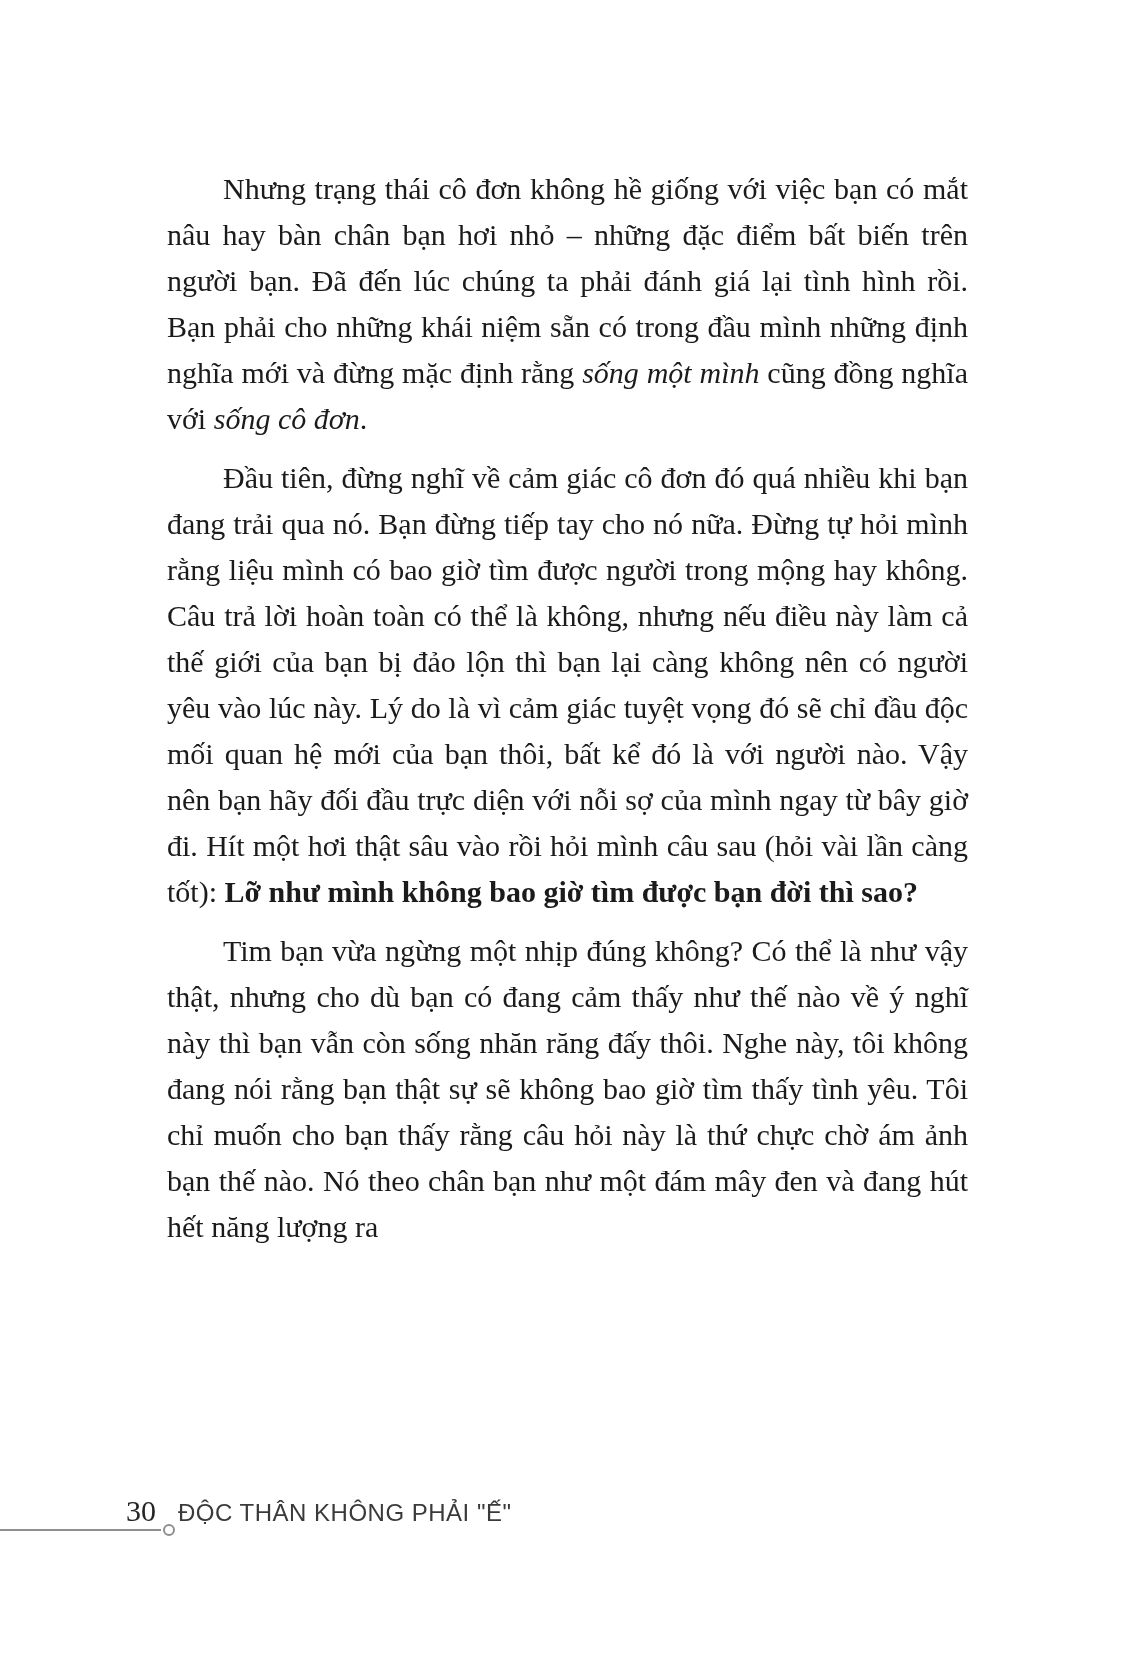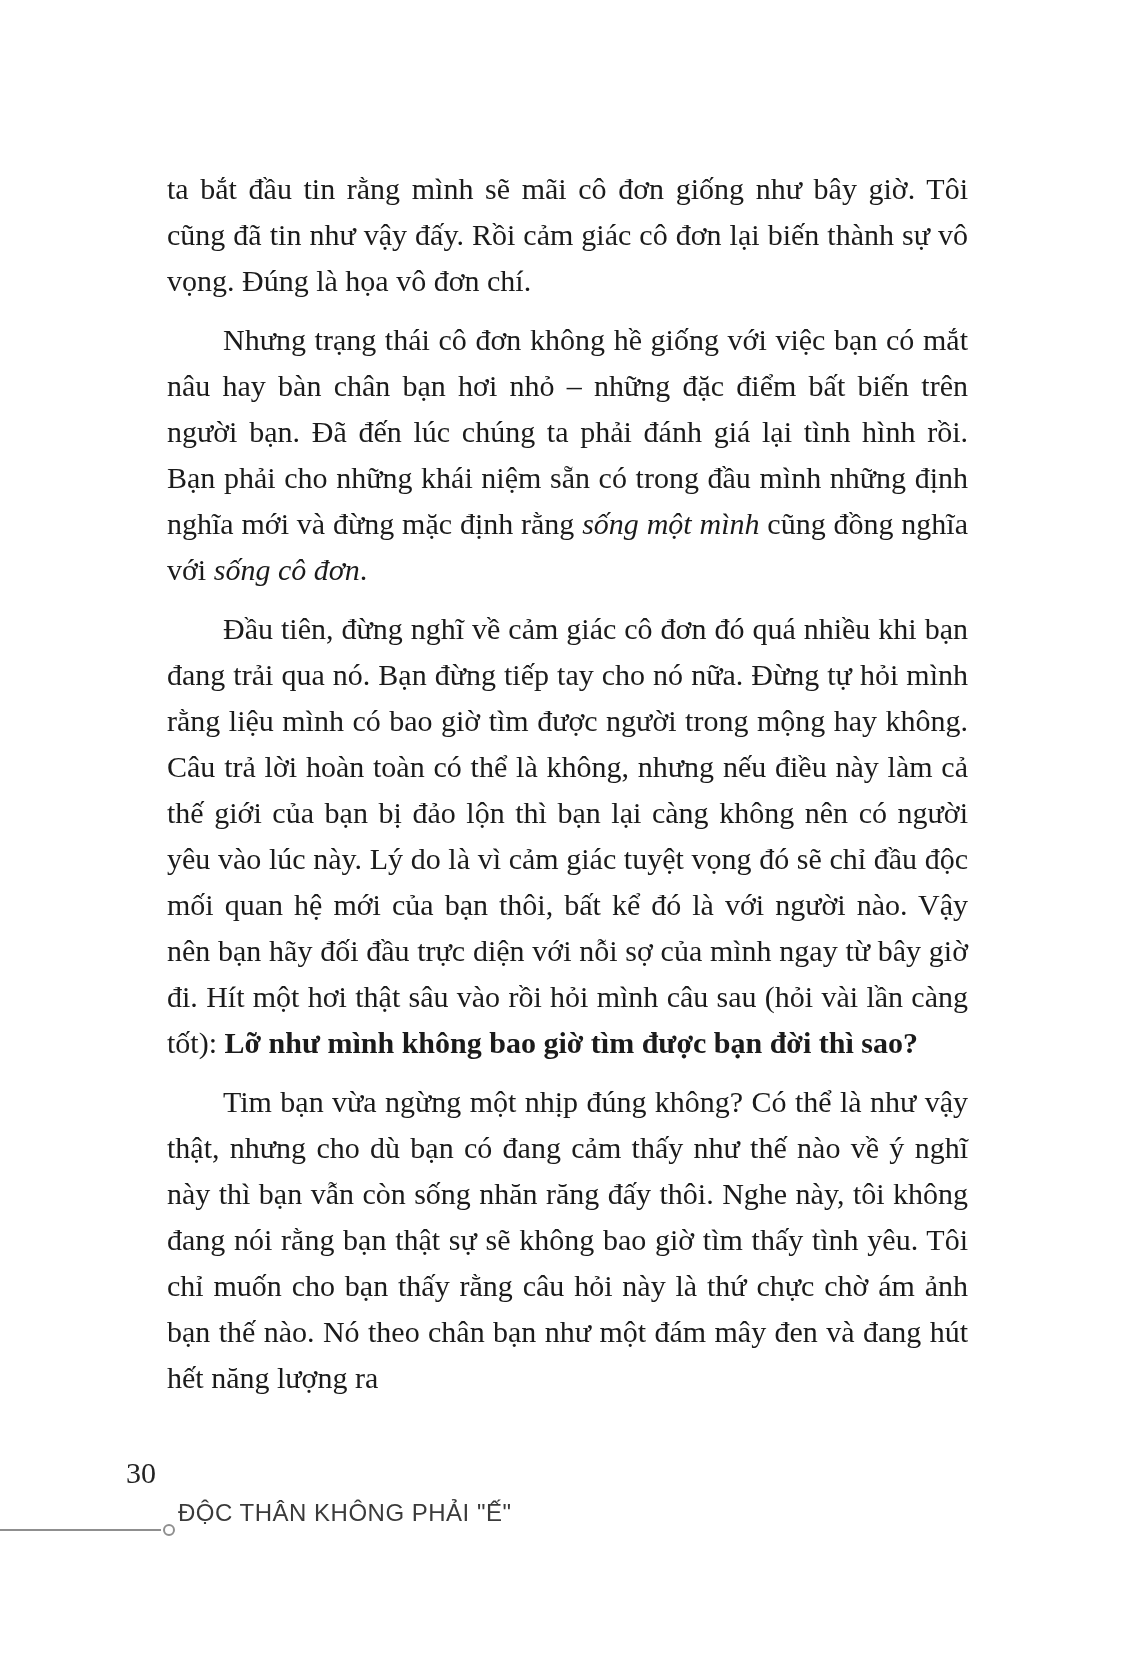--- a/index.html
+++ b/index.html
@@ -49,21 +49,21 @@
     width: 8px;
     height: 8px;
     border: 2px solid #8f8f8f;
     border-radius: 50%;
     background: #ffffff;
     box-sizing: content-box;
   }
   .page-number {
     position: absolute;
     left: 126px;
-    top: 1456px;
+    top: 1494px;
     font-size: 30px;
     line-height: 34px;
     color: #242424;
     font-family: "Liberation Serif", "DejaVu Serif", serif;
   }
   .footer-title {
     position: absolute;
     left: 178px;
     top: 1499px;
     font-family: "Liberation Sans", "DejaVu Sans", sans-serif;
@@ -72,21 +72,20 @@
     letter-spacing: 0.5px;
     color: #3a3a3a;
   }
 </style>
 </head>
 <body>
 
 <div class="page">
 
   <div class="text-block" id="text-block">
-      <p class="para"><span class="seg-normal">ta bắt đầu tin rằng mình sẽ mãi cô đơn giống như bây giờ. Tôi cũng đã tin như vậy đấy. Rồi cảm giác cô đơn lại biến thành sự vô vọng. Đúng là họa vô đơn chí.</span></p>
       <p class="para indent"><span class="seg-normal">Nhưng trạng thái cô đơn không hề giống với việc bạn có mắt nâu hay bàn chân bạn hơi nhỏ – những đặc điểm bất biến trên người bạn. Đã đến lúc chúng ta phải đánh giá lại tình hình rồi. Bạn phải cho những khái niệm sẵn có trong đầu mình những định nghĩa mới và đừng mặc định rằng </span><span class="seg-italic">sống một mình</span><span class="seg-normal"> cũng đồng nghĩa với </span><span class="seg-italic">sống cô đơn</span><span class="seg-normal">.</span></p>
       <p class="para indent"><span class="seg-normal">Đầu tiên, đừng nghĩ về cảm giác cô đơn đó quá nhiều khi bạn đang trải qua nó. Bạn đừng tiếp tay cho nó nữa. Đừng tự hỏi mình rằng liệu mình có bao giờ tìm được người trong mộng hay không. Câu trả lời hoàn toàn có thể là không, nhưng nếu điều này làm cả thế giới của bạn bị đảo lộn thì bạn lại càng không nên có người yêu vào lúc này. Lý do là vì cảm giác tuyệt vọng đó sẽ chỉ đầu độc mối quan hệ mới của bạn thôi, bất kể đó là với người nào. Vậy nên bạn hãy đối đầu trực diện với nỗi sợ của mình ngay từ bây giờ đi. Hít một hơi thật sâu vào rồi hỏi mình câu sau (hỏi vài lần càng tốt): </span><span class="seg-bold-italic">Lỡ như mình không bao giờ tìm được bạn đời thì sao?</span></p>
       <p class="para indent"><span class="seg-normal">Tim bạn vừa ngừng một nhịp đúng không? Có thể là như vậy thật, nhưng cho dù bạn có đang cảm thấy như thế nào về ý nghĩ này thì bạn vẫn còn sống nhăn răng đấy thôi. Nghe này, tôi không đang nói rằng bạn thật sự sẽ không bao giờ tìm thấy tình yêu. Tôi chỉ muốn cho bạn thấy rằng câu hỏi này là thứ chực chờ ám ảnh bạn thế nào. Nó theo chân bạn như một đám mây đen và đang hút hết năng lượng ra</span></p>
     </div>
 
   <div class="footer-rule"></div>
   <div class="footer-dot"></div>
 
   <div class="page-number">30</div>
 

